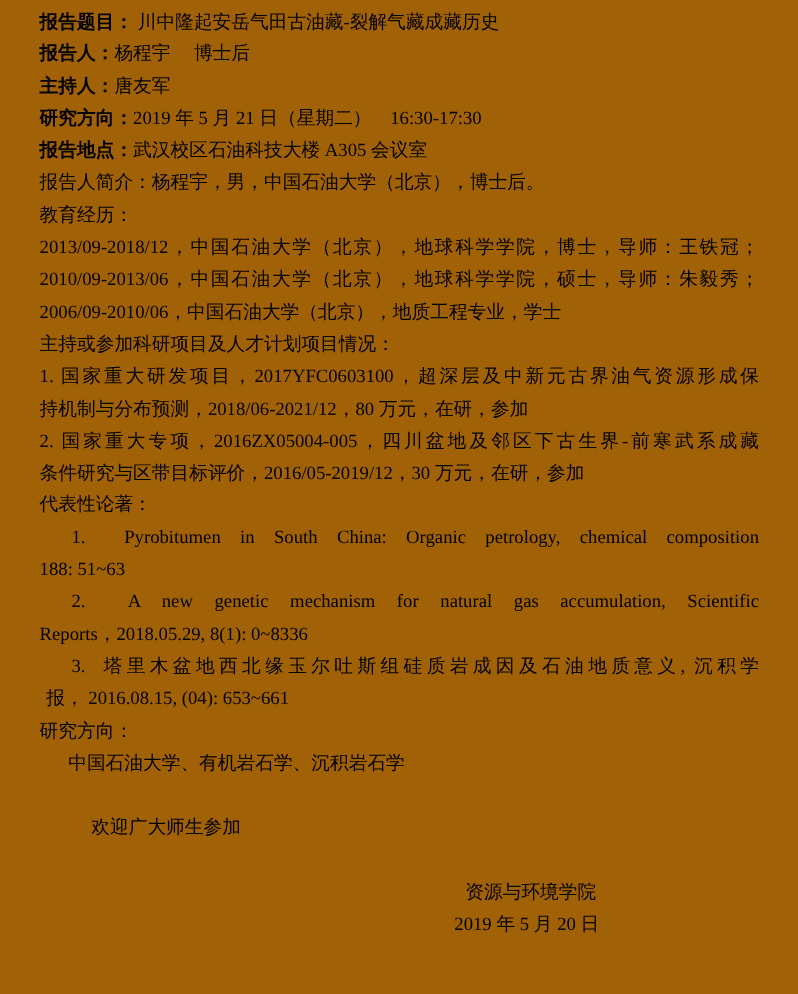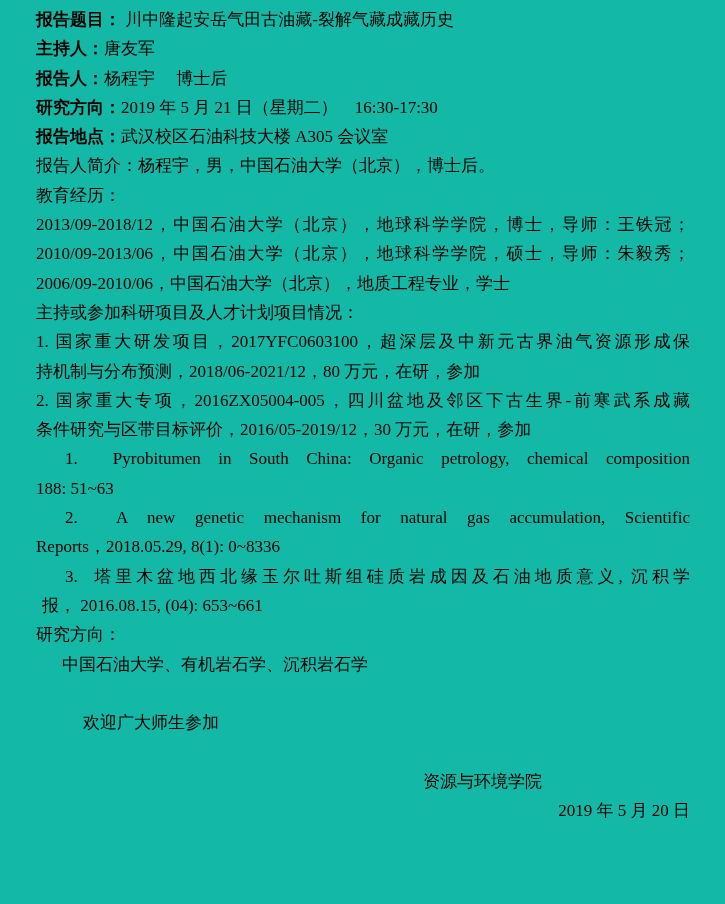--- a/index.html
+++ b/index.html
@@ -6,63 +6,64 @@
   body { width: 725px; height: 904px; overflow: hidden; }
   .doc {
     box-sizing: border-box;
     width: 725px;
     min-height: 904px;
     padding: 5px 35px 0 36px;
     font-family: "Liberation Serif", "DejaVu Serif", serif;
     font-size: 17px;
     line-height: 29.3px;
     color: #000000;
-    background: #14b8a6;
+    background: #a16207;
   }
   .ln { white-space: pre-wrap; }
   .b { font-weight: normal; }
   .lbl { font-weight: bold; }
   
   .jl { text-align: justify; text-align-last: justify; }
   .i6   { padding-left: 6px; }
   .i26  { padding-left: 26px; }
   .i29  { padding-left: 29px; }
   .i47  { padding-left: 47px; }
-  .i377 { padding-left: 377px; text-align: right; }
+  .i377 { padding-left: 377px; }
   .i387 { padding-left: 387px; }
   .spacer { height: 29.3px; }
 </style>
 </head>
 <body>
 
 <div class="doc">
 
   <div class="ln"><span class="lbl">报告题目：</span><span> 川中隆起安岳气田古油藏-裂解气藏成藏历史</span></div>
 
+  <div class="ln"><span class="lbl">报告人：</span><span>杨程宇　 博士后</span></div>
+
   <div class="ln"><span class="lbl">主持人：</span><span>唐友军</span></div>
-
-  <div class="ln"><span class="lbl">报告人：</span><span>杨程宇　 博士后</span></div>
 
   <div class="ln"><span class="lbl">研究方向：</span><span>2019 年 5 月 21 日（星期二）　16:30-17:30</span></div>
 
   <div class="ln"><span class="lbl">报告地点：</span><span>武汉校区石油科技大楼 A305 会议室</span></div>
 
   <div class="ln b">报告人简介：杨程宇，男，中国石油大学（北京），博士后。</div>
 
   <div class="ln b">教育经历：</div>
   <div class="ln jl">2013/09-2018/12，中国石油大学（北京），地球科学学院，博士，导师：王铁冠；</div>
   <div class="ln jl">2010/09-2013/06，中国石油大学（北京），地球科学学院，硕士，导师：朱毅秀；</div>
   <div class="ln">2006/09-2010/06，中国石油大学（北京），地质工程专业，学士</div>
 
   <div class="ln b">主持或参加科研项目及人才计划项目情况：</div>
   <div class="ln jl">1. 国家重大研发项目，2017YFC0603100，超深层及中新元古界油气资源形成保</div>
   <div class="ln">持机制与分布预测，2018/06-2021/12，80 万元，在研，参加</div>
   <div class="ln jl">2. 国家重大专项，2016ZX05004-005，四川盆地及邻区下古生界-前寒武系成藏</div>
   <div class="ln">条件研究与区带目标评价，2016/05-2019/12，30 万元，在研，参加</div>
 
+  <div class="ln b">代表性论著：</div>
   <div class="ln jl i29">1.  Pyrobitumen in South China: Organic petrology, chemical composition</div>
   <div class="ln">188: 51~63</div>
   <div class="ln jl i29">2.  A new genetic mechanism for natural gas accumulation, Scientific</div>
   <div class="ln">Reports，2018.05.29, 8(1): 0~8336</div>
   <div class="ln jl i29">3.  塔里木盆地西北缘玉尔吐斯组硅质岩成因及石油地质意义, 沉积学</div>
   <div class="ln i6">报， 2016.08.15, (04): 653~661</div>
 
   <div class="ln b">研究方向：</div>
   <div class="ln i26">中国石油大学、有机岩石学、沉积岩石学</div>
 

